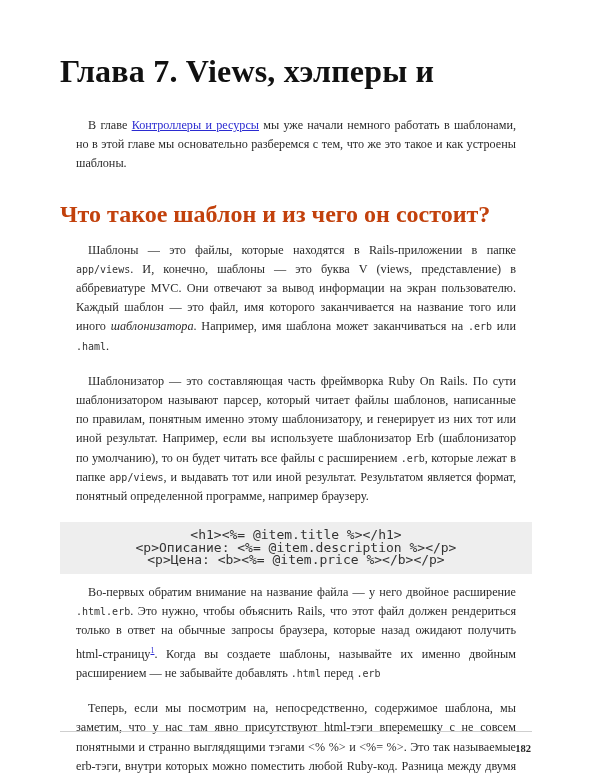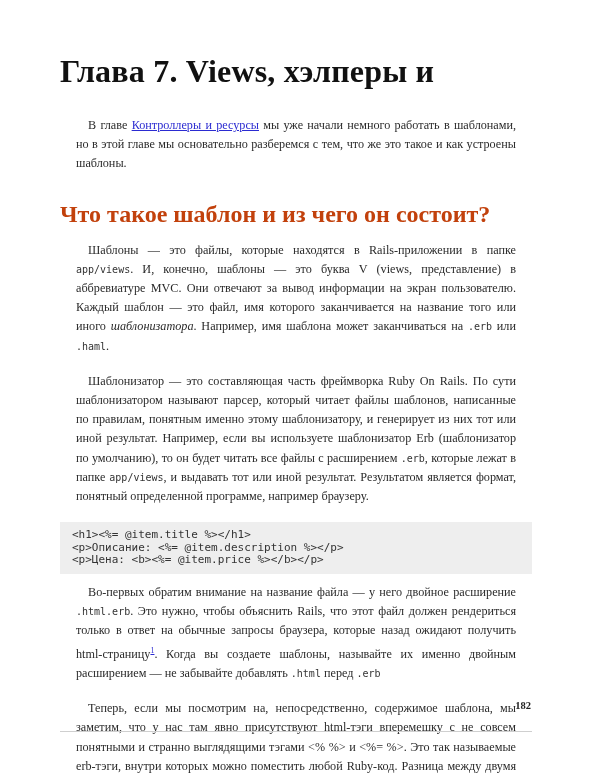--- a/index.html
+++ b/index.html
@@ -14,28 +14,28 @@
     font-size: 24px; line-height: 28px; margin: 0; color: #c2410c;
   }
   p.txt {
     font-family: "Liberation Serif", serif; font-size: 12.2px; line-height: 19.2px;
     margin: 16px; text-align: justify; text-indent: 12px; color: #2a2a2a;
   }
   a.link { color: #2b2bd1; text-decoration: underline; }
   code.inl { font-family: "DejaVu Sans Mono", monospace; font-size: 10px; color: #333; }
   em.it { }
   pre.code {
-    margin: 0; background: #eeeeee; padding: 7px 12px; font-family: "DejaVu Sans Mono", monospace;
-    font-size: 11px; line-height: 12.6px; color: #333; white-space: pre;
+    margin: 0; background: #eeeeee; padding: 7px 24px; font-family: "DejaVu Sans Mono", monospace;
+    font-size: 13px; line-height: 12.6px; color: #333; white-space: pre; text-align: center;
   }
   sup.fn { font-size: 8px; }
   sup.fn a { color: #2b2bd1; }
   .footer-line { position: absolute; left: 60px; top: 731px; width: 472px; height: 1px; background: #cfcfcf; }
   .page-num {
-    position: absolute; right: 69px; top: 700px; font-family: "Liberation Serif", serif;
+    position: absolute; right: 69px; top: 743px; font-family: "Liberation Serif", serif;
     font-weight: bold; font-size: 10.5px; color: #222;
   }
 </style>
 </head>
 <body>
 
 <div class="page">
   <h1 class="chapter">
     <span>Глава 7. Views, хэлперы и</span><br>
   </h1>

